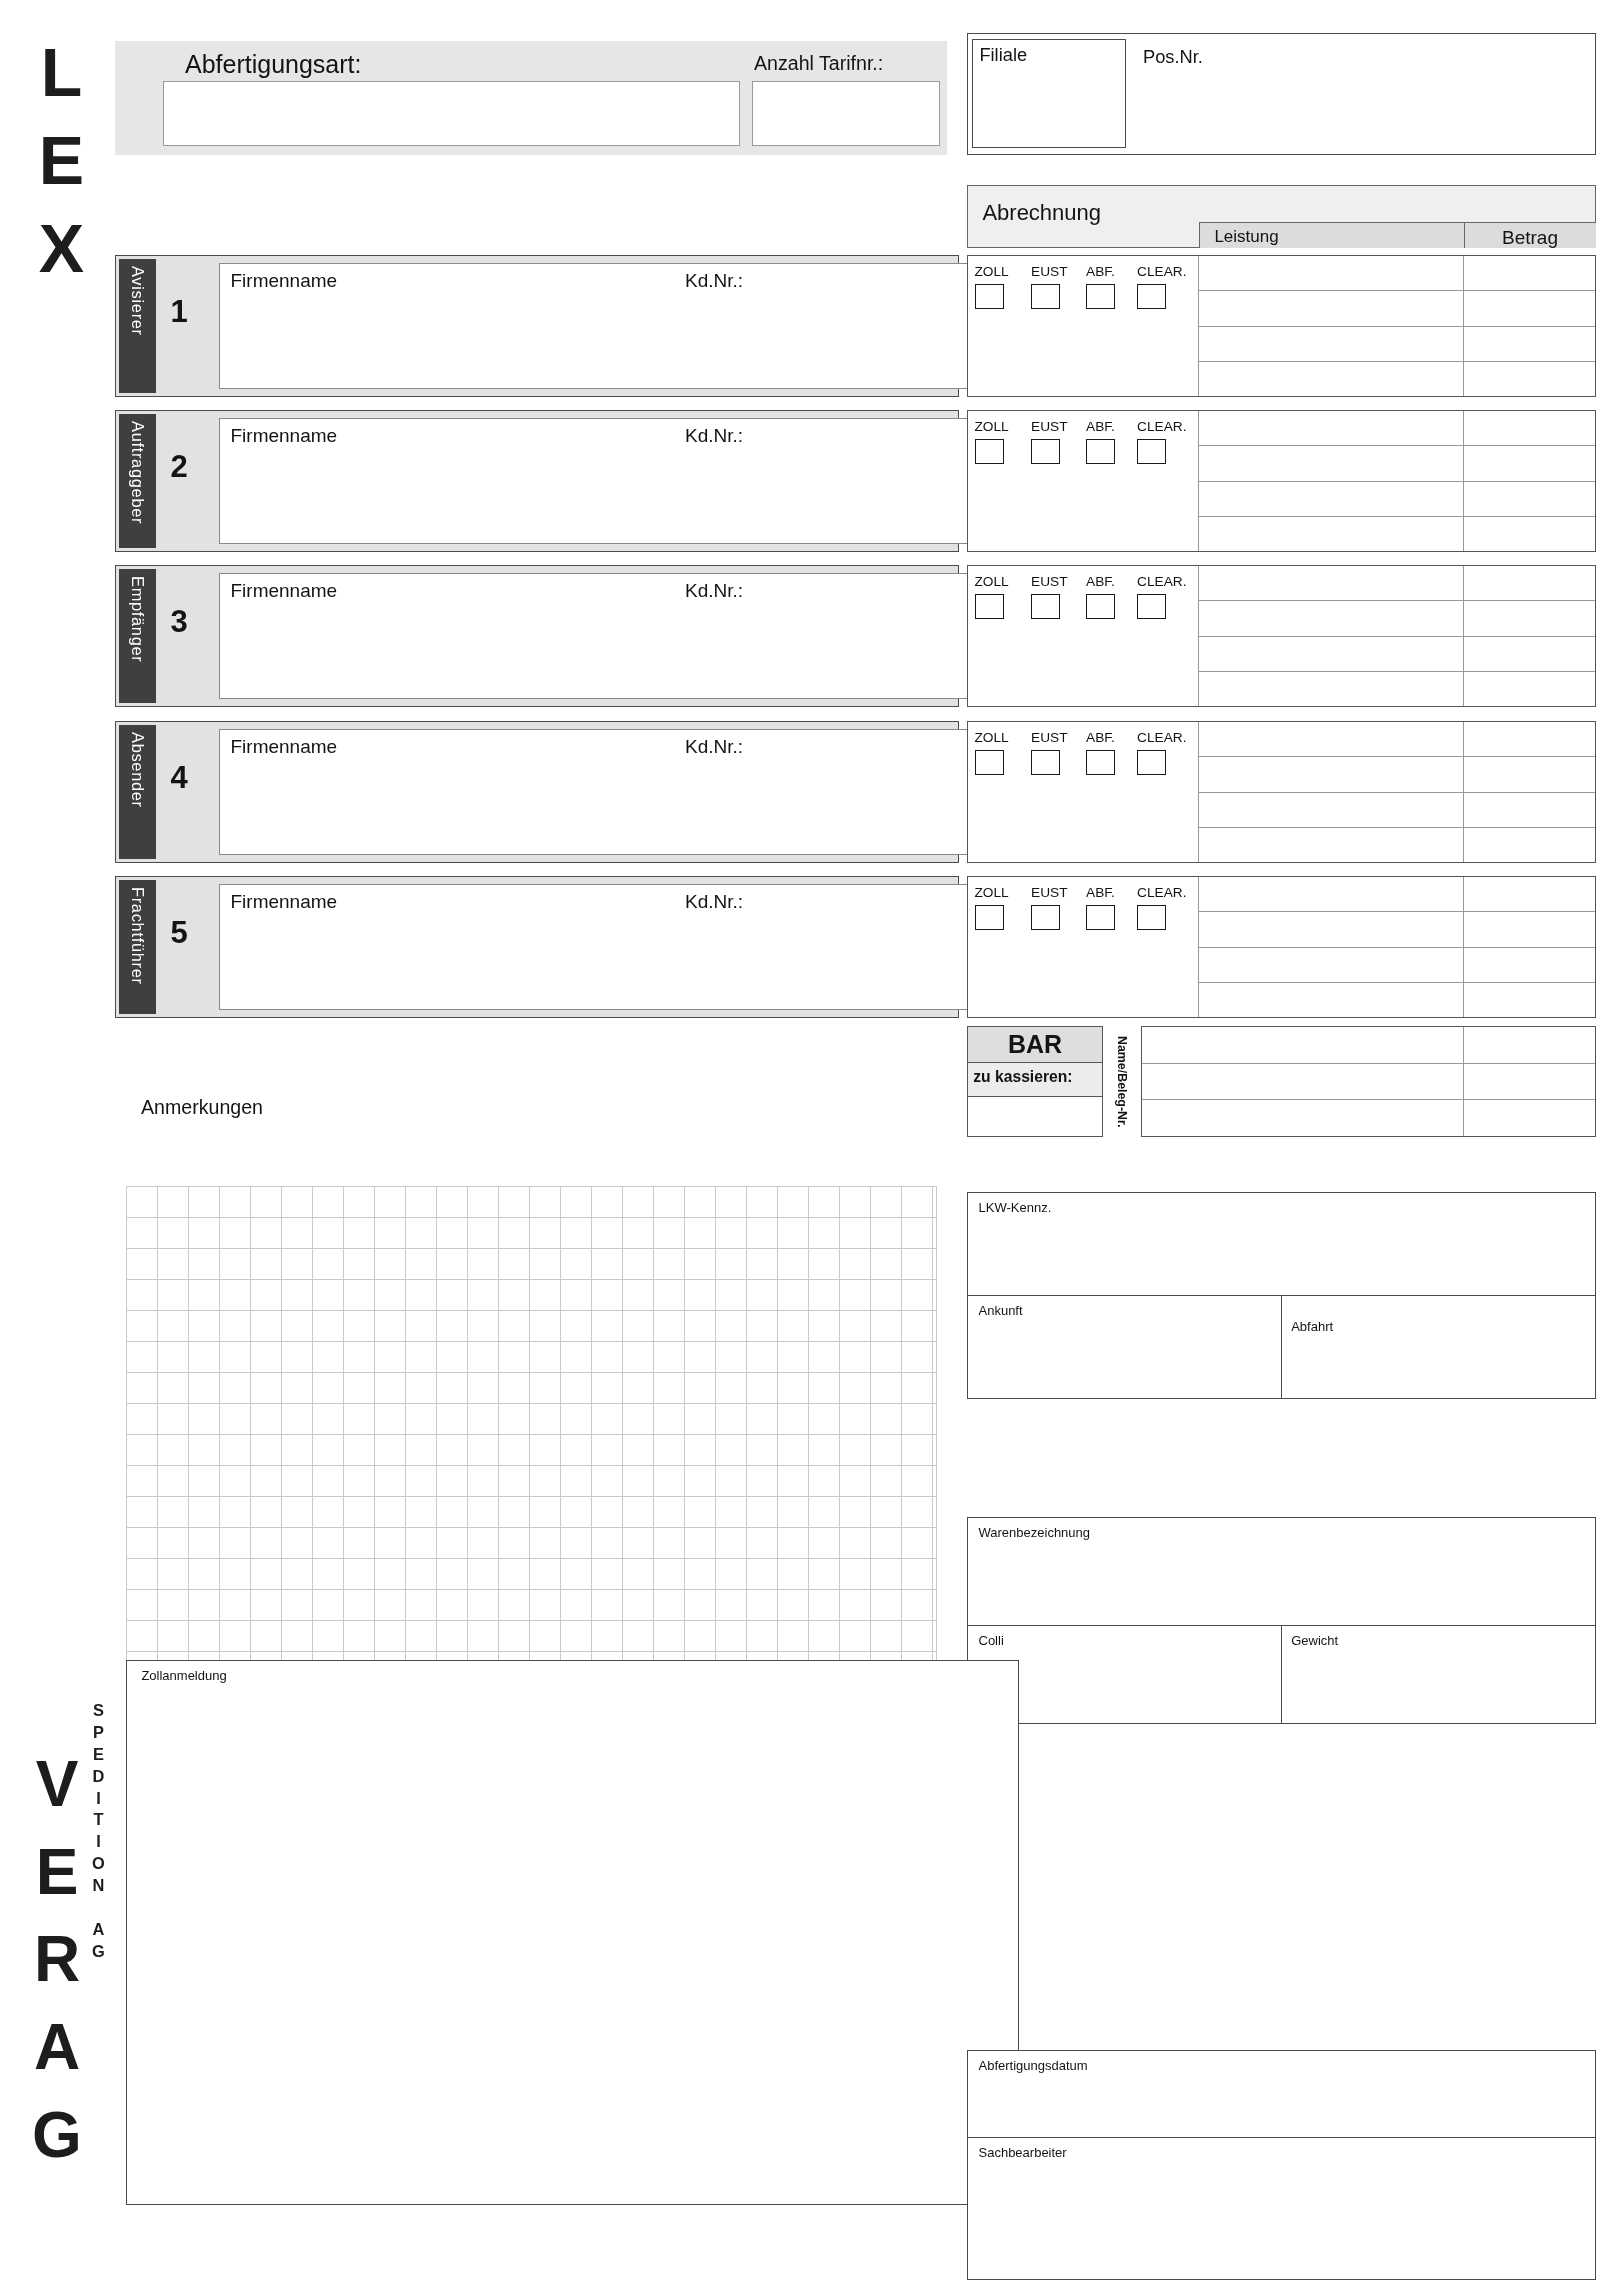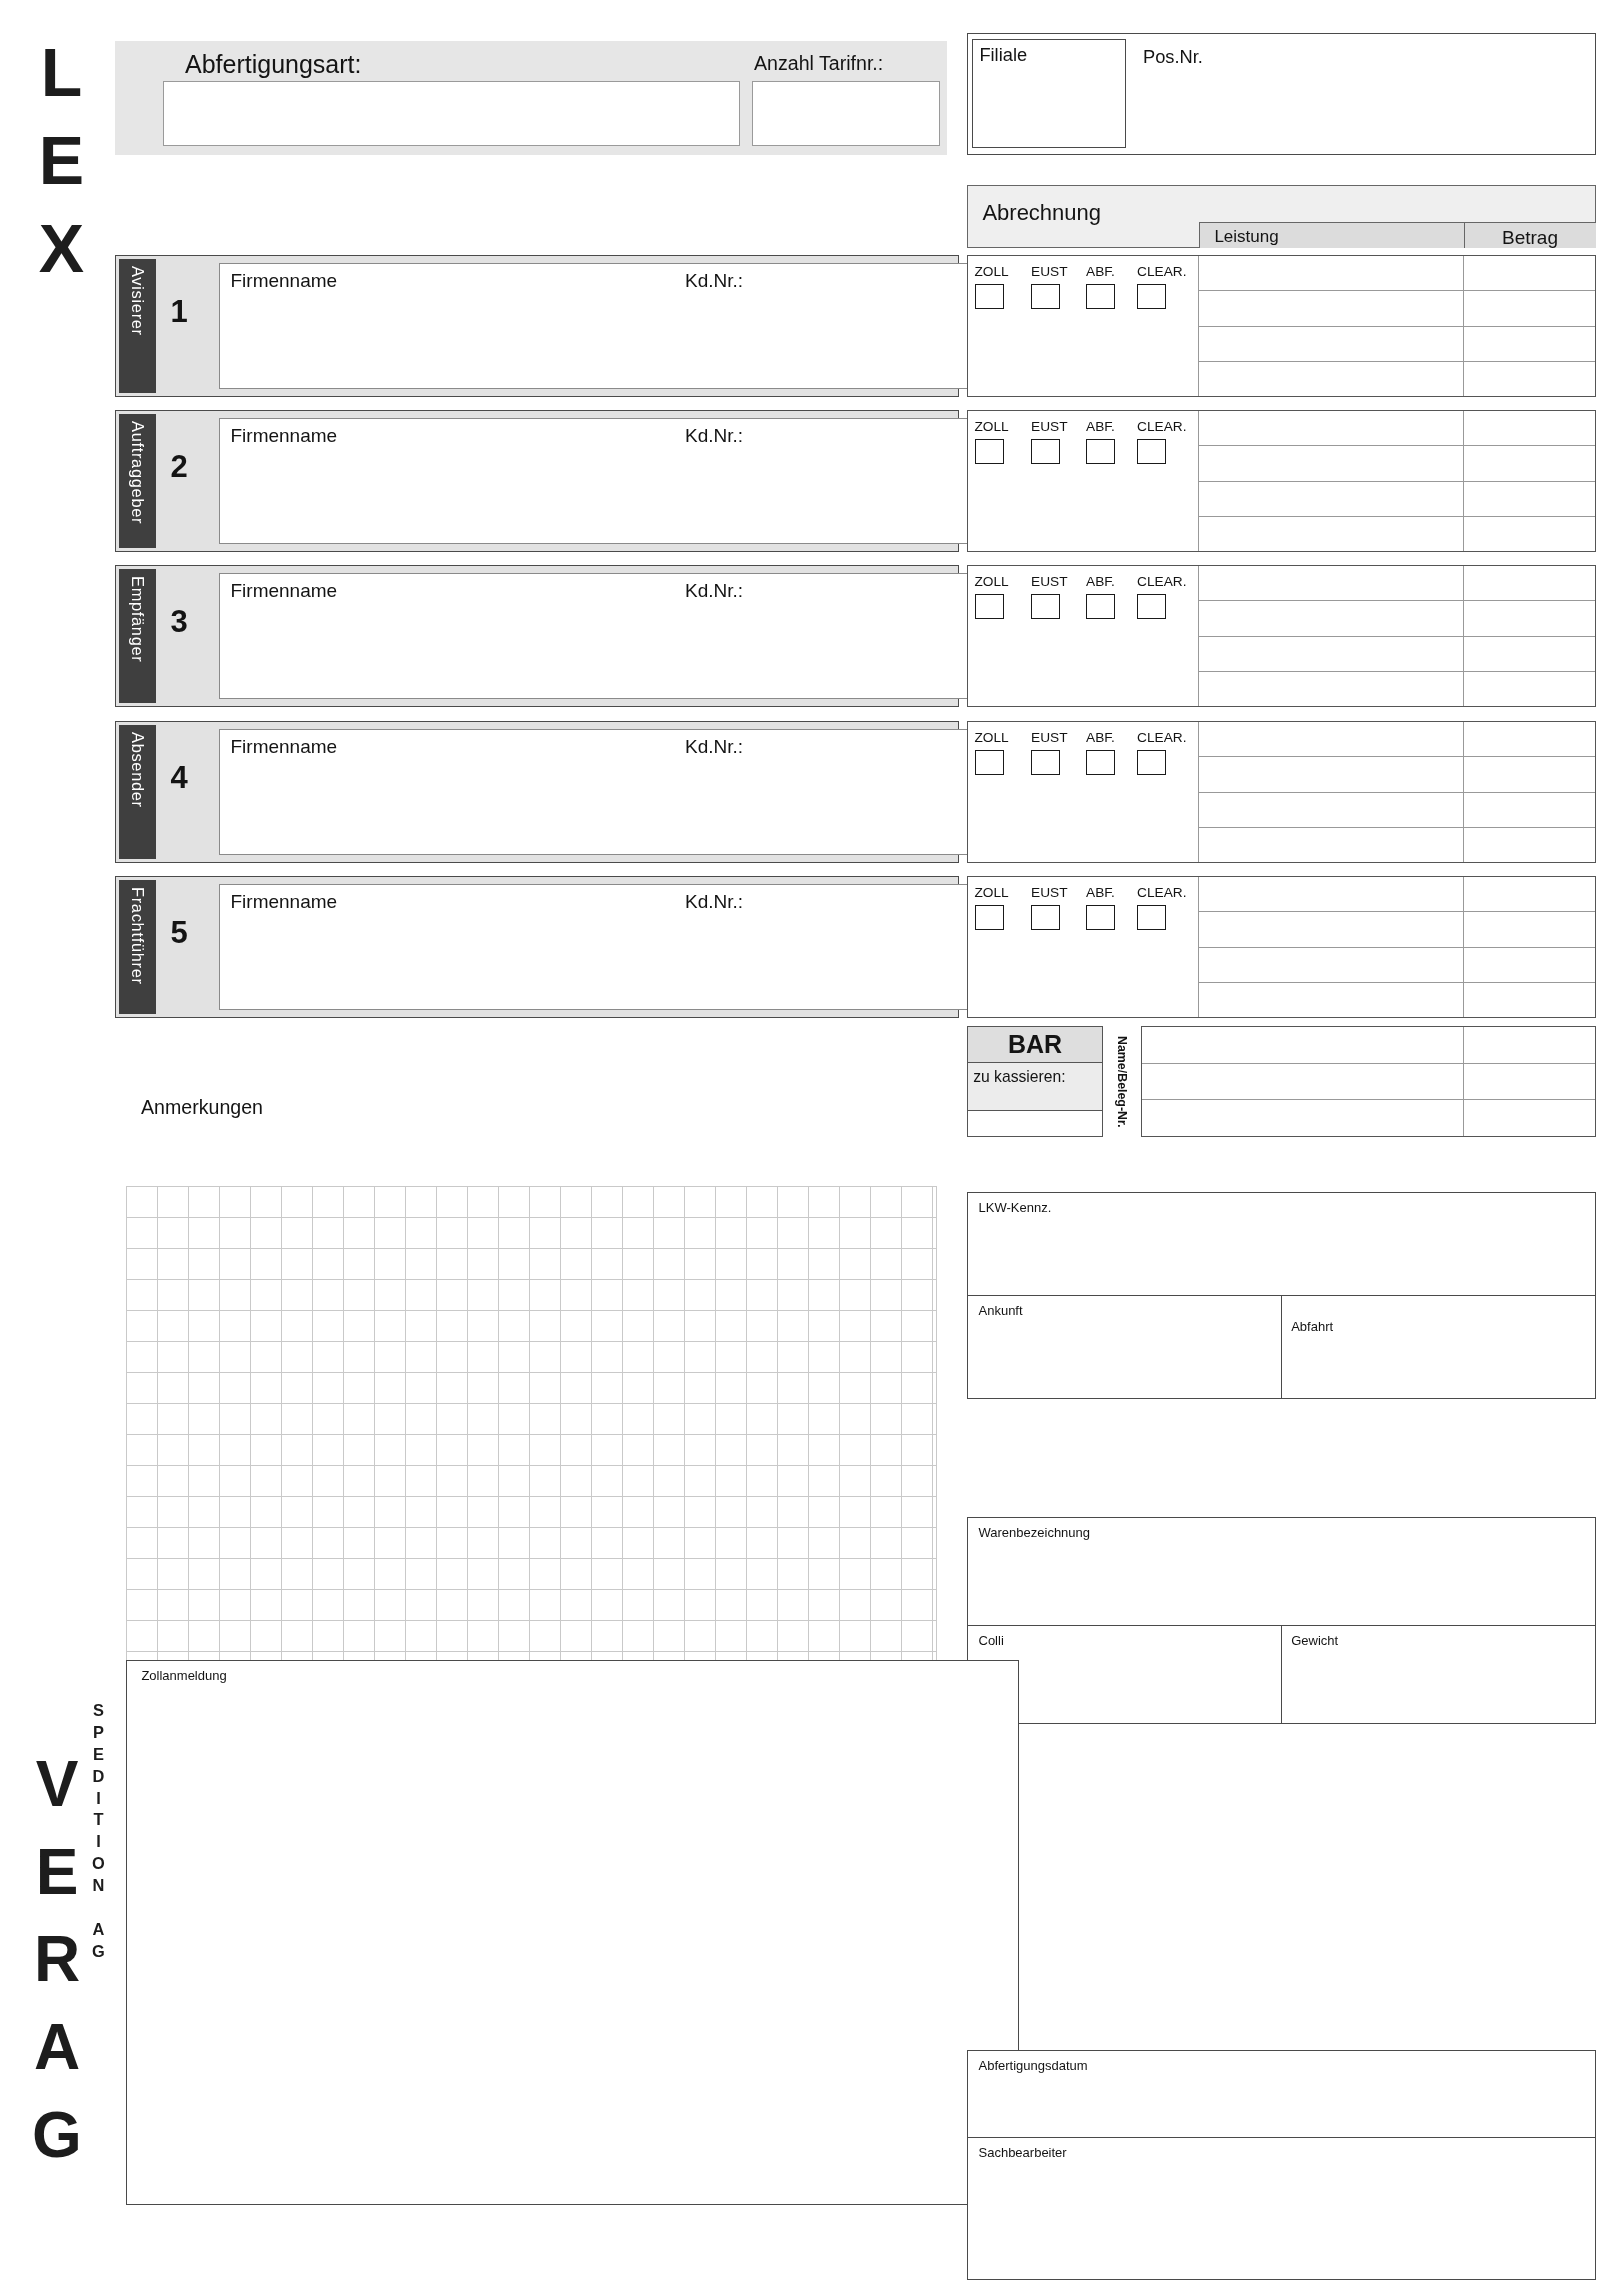--- a/index.html
+++ b/index.html
@@ -40,21 +40,21 @@
   .cbcol .cb { display:block; width:29px; height:25px; border:1.3px solid #1a1a1a; background:#fff; margin-top:5.2px; }
   .rtable { position:absolute; left:230px; top:0; right:0; bottom:0; border-left:0.7px solid var(--table-line,#999); display:flex; flex-direction:column; }
   .rrow { flex:1; display:flex; border-bottom:0.7px solid var(--table-line,#999); }
   .rrow:last-child { border-bottom:none; }
   .lcell { width:264px; }
   .bcell { flex:1; border-left:0.7px solid var(--table-line,#999); }
 
   
   #barbox { position:absolute; left:967px; top:1026px; width:136px; height:111px; border:0.7px solid #555; background:#fff; display:flex; flex-direction:column; }
   #barhead { height:36px; background:#dedede; border-bottom:0.7px solid #555; text-align:center; font-size:25px; font-weight:bold; line-height:35px; }
-  #zukass { height:48px; background:#ececec; border-bottom:0.7px solid #555; font-size:15.7px; padding:5.2px 0 0 5.2px; }
+  #zukass { height:34px; background:#ececec; border-bottom:0.7px solid #555; font-size:15.7px; padding:5.2px 0 0 5.2px;font-weight:bold; }
   #barempty { flex:1; background:#fff; }
   #namebeleg { position:absolute; left:1103px; top:1026px; width:38px; height:111px; display:flex; align-items:center; justify-content:center; }
   #namebeleg .vtext { font-size:12.4px; font-weight:bold; }
   #minitable { position:absolute; left:1141px; top:1026px; width:455px; height:111px; border:0.7px solid #555; background:#fff; display:flex; flex-direction:column; }
   #minitable .lcell { width:321px; }
 
   
   .bigbox { position:absolute; background:#fff; border:1.3px solid var(--border-dark,#4a4a4a); }
   .boxlab { position:absolute; font-size:13px; white-space:nowrap; }
   .cell { position:absolute; }

